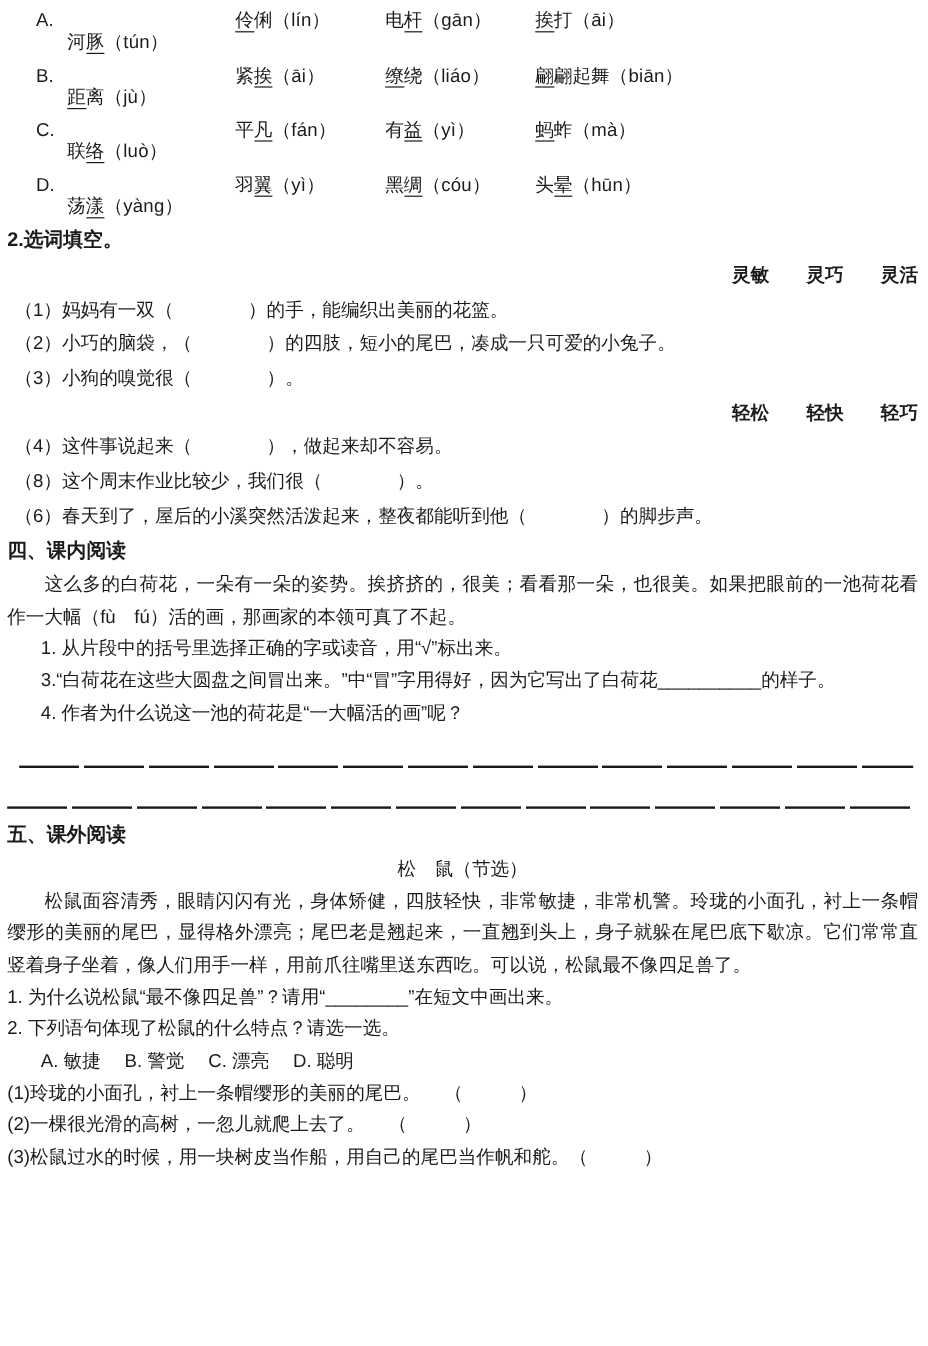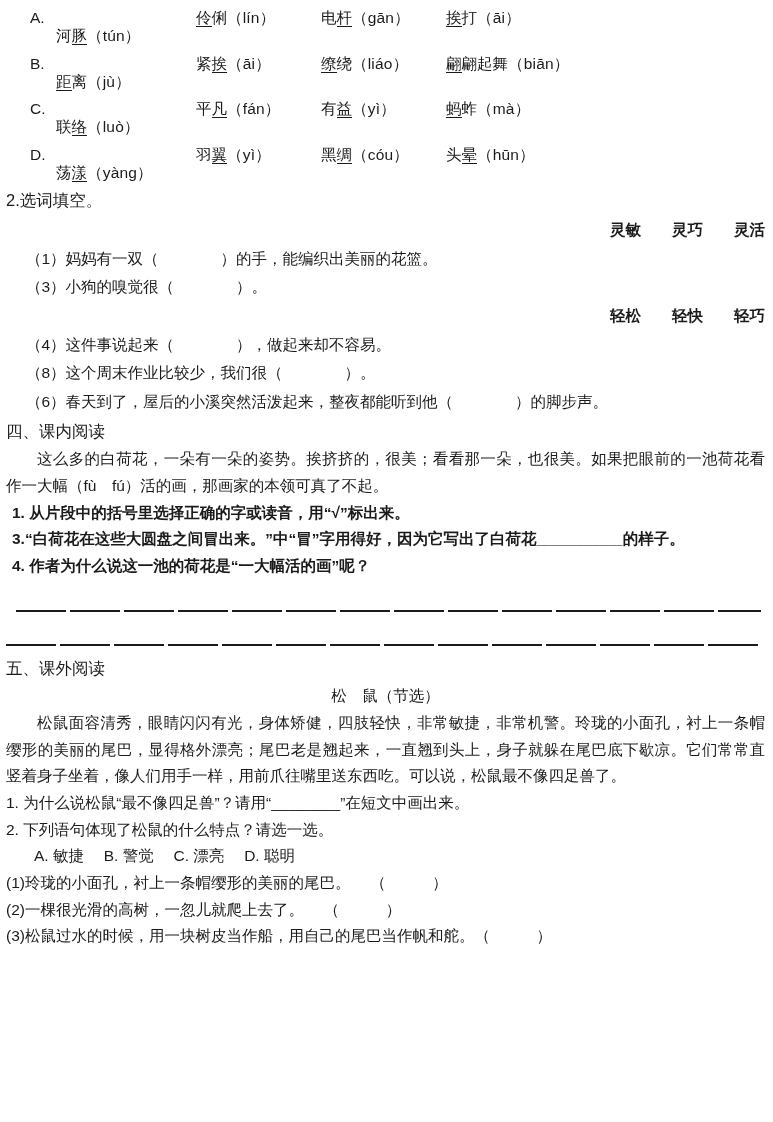--- a/index.html
+++ b/index.html
@@ -3,36 +3,36 @@
 <meta charset="utf-8">
 <style>
   html, body { margin: 0; padding: 0; background: #ffffff; }
   .page {
     width: 773px; height: 1122px; margin: 0 auto; background: #ffffff;
     color: #1b1b1b; font-family: "Liberation Sans", sans-serif;
     font-size: 15.5px; line-height: 1.72; overflow: hidden;
     box-sizing: border-box; padding: 4px 8px 4px 6px;
   }
   p { margin: 0; }
-  .sec-heading { font-weight: normal; font-size: 16.5px; line-height: 1.8; }
+  .sec-heading { font-weight: bold; font-size: 16.5px; line-height: 1.8; }
   
   .prow { display: flex; margin-left: 24px; line-height: 1.78; }
   .plabel { width: 26px; flex: 0 0 auto; }
   .pitem { display: inline-block; }
   .prow .pitem:nth-of-type(2) { width: 140px; margin-top: 18px; }
   .prow .pitem:nth-of-type(3) { width: 125px; }
   .prow .pitem:nth-of-type(4) { width: 125px; }
   .uline { border-bottom: 1.5px solid #1b1b1b; padding-bottom: 0px; }
   .pinyin { letter-spacing: 0.2px; }
   
   .word-bank { text-align: right; font-weight: bold; line-height: 1.85; }
-  .fill-item { margin-left: 20px; line-height: 1.85; }
+  .fill-item { margin-left: 6px; line-height: 1.85; }
   
   .para { text-indent: 2em; text-align: justify; }
-  .rq { margin-left: 6px; font-weight: bold; }
+  .rq { margin-left: 28px; }
   .answer-line {
     height: 2px; margin: 30px 4px 0 10px;
     background: repeating-linear-gradient(to right, #1a1a1a 0 50px, rgba(0,0,0,0) 50px 54px);
   }
   .answer-line.second { margin-top: 32px; margin-left: 0; margin-bottom: 8px; }
   .centered-title { text-align: center; }
   .opt-line { margin-left: 28px; }
   .q2-item { text-align: justify; }
 </style>
 </head>
@@ -68,20 +68,21 @@
         <span class="pitem"><span>羽</span><span class="uline">翼</span><span class="pinyin">（yì）</span></span>
         <span class="pitem"><span>黑</span><span class="uline">绸</span><span class="pinyin">（cóu）</span></span>
         <span class="pitem"><span>头</span><span class="uline">晕</span><span class="pinyin">（hūn）</span></span>
       </div>
     </div>
 
   <div>
     <p class="sec-heading">2.选词填空。</p>
     <p class="word-bank">灵敏　　灵巧　　灵活</p>
     <p class="fill-item">（1）妈妈有一双（　　　　）的手，能编织出美丽的花篮。</p>
+    <p class="fill-item">（2）小巧的脑袋，（　　　　）的四肢，短小的尾巴，凑成一只可爱的小兔子。</p>
     <p class="fill-item">（3）小狗的嗅觉很（　　　　）。</p>
     <p class="word-bank">轻松　　轻快　　轻巧</p>
     <p class="fill-item">（4）这件事说起来（　　　　），做起来却不容易。</p>
     <p class="fill-item">（8）这个周末作业比较少，我们很（　　　　）。</p>
     <p class="fill-item">（6）春天到了，屋后的小溪突然活泼起来，整夜都能听到他（　　　　）的脚步声。</p>
   </div>
 
   <div>
     <p class="sec-heading">四、课内阅读</p>
     <p class="para">这么多的白荷花，一朵有一朵的姿势。挨挤挤的，很美；看看那一朵，也很美。如果把眼前的一池荷花看作一大幅（fù　fú）活的画，那画家的本领可真了不起。</p>

